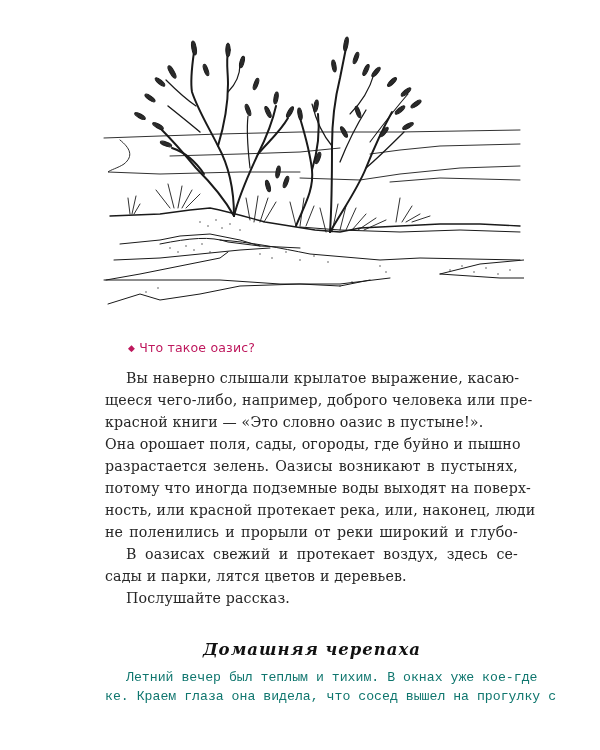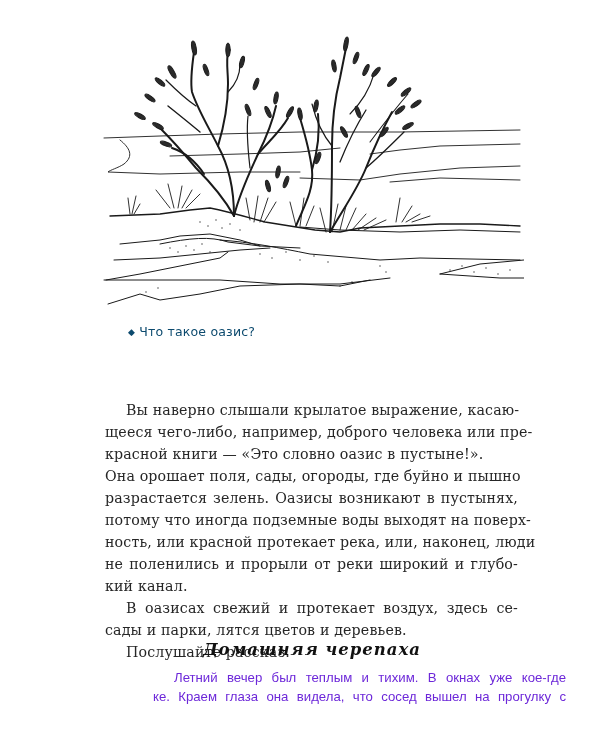--- a/index.html
+++ b/index.html
@@ -5,46 +5,45 @@
     * { margin: 0; padding: 0; box-sizing: border-box; }
     html, body { width: 600px; height: 750px; background: #ffffff; overflow: hidden; }
     body { position: relative; color: #1e1e1e; }
 
     .illustration {
       position: absolute; left: 100px; top: 22px; width: 424px; height: 290px;
     }
     .illustration svg { width: 100%; height: 100%; display: block; }
 
     .question {
-      position: absolute; left: 128px; top: 324px;
-      font-family: "DejaVu Sans", sans-serif; font-size: 12.5px; color: #0c4a6e;
+      position: absolute; left: 128px; top: 340px;
+      font-family: "DejaVu Sans", sans-serif; font-size: 12.5px; color: #be185d;
       letter-spacing: 0.2px;
     }
     .question .bullet { font-size: 9px; margin-right: 4px; position: relative; top: -1px; }
 
     .body-text {
       position: absolute; left: 105px; top: 367px; width: 413px;
       font-family: "DejaVu Serif", serif; font-size: 14.2px; line-height: 22px;
-      color: #262626; text-align: justify; letter-spacing: 0.15px; margin-top: 32px;
+      color: #262626; text-align: justify; letter-spacing: 0.15px;
     }
     .body-text .line { display: block; white-space: nowrap; text-align: justify; text-align-last: justify; height: 22px; }
     .body-text .line.last { text-align-last: left; }
     .body-text .line.indent { padding-left: 21px; }
 
     .story-title {
       position: absolute; left: 0; width: 624px; top: 640px; text-align: center;
       font-family: "DejaVu Serif", serif; font-weight: bold; font-style: italic;
       font-size: 16.5px; color: #111; letter-spacing: 1px;
     }
 
     .story-text {
       position: absolute; left: 105px; top: 668px; width: 413px;
-      font-family: Liberation Sans, sans-serif; font-size: 13.2px; line-height: 19.3px;
-      color: #6d28d9;
-      margin-left: 48px;
+      font-family: Liberation Mono, monospace; font-size: 13.2px; line-height: 19.3px;
+      color: #0f766e;
     }
     .story-text .line { display: block; white-space: nowrap; text-align: justify; text-align-last: justify; height: 19.3px; }
     .story-text .line.indent { padding-left: 21px; }
   </style>
 </head>
 <body>
 
 <div class="illustration">
   <svg viewBox="0 0 424 290" xmlns="http://www.w3.org/2000/svg" fill="none" stroke="#1a1a1a" stroke-linecap="round" stroke-linejoin="round">
 
@@ -184,21 +183,20 @@
 
 <div class="body-text">
   <span class="line indent">Вы наверно слышали крылатое выражение, касаю-</span>
   <span class="line">щееся чего-либо, например, доброго человека или пре-</span>
   <span class="line last">красной книги — «Это словно оазис в пустыне!».</span>
   <span class="line">Она орошает поля, сады, огороды, где буйно и пышно</span>
   <span class="line">разрастается зелень. Оазисы возникают в пустынях,</span>
   <span class="line">потому что иногда подземные воды выходят на поверх-</span>
   <span class="line">ность, или красной протекает река, или, наконец, люди</span>
   <span class="line">не поленились и прорыли от реки широкий и глубо-</span>
-  <span class="line last">кий канал.</span>
   <span class="line indent">В оазисах свежий и протекает воздух, здесь се-</span>
   <span class="line last">сады и парки, лятся цветов и деревьев.</span>
   <span class="line indent last">Послушайте рассказ.</span>
 </div>
 
 <div class="story-title">Домашняя черепаха</div>
 
 <div class="story-text">
   <span class="line indent">Летний вечер был теплым и тихим. В окнах уже кое-где</span>
   <span class="line">ке. Краем глаза она видела, что сосед вышел на прогулку с</span>

